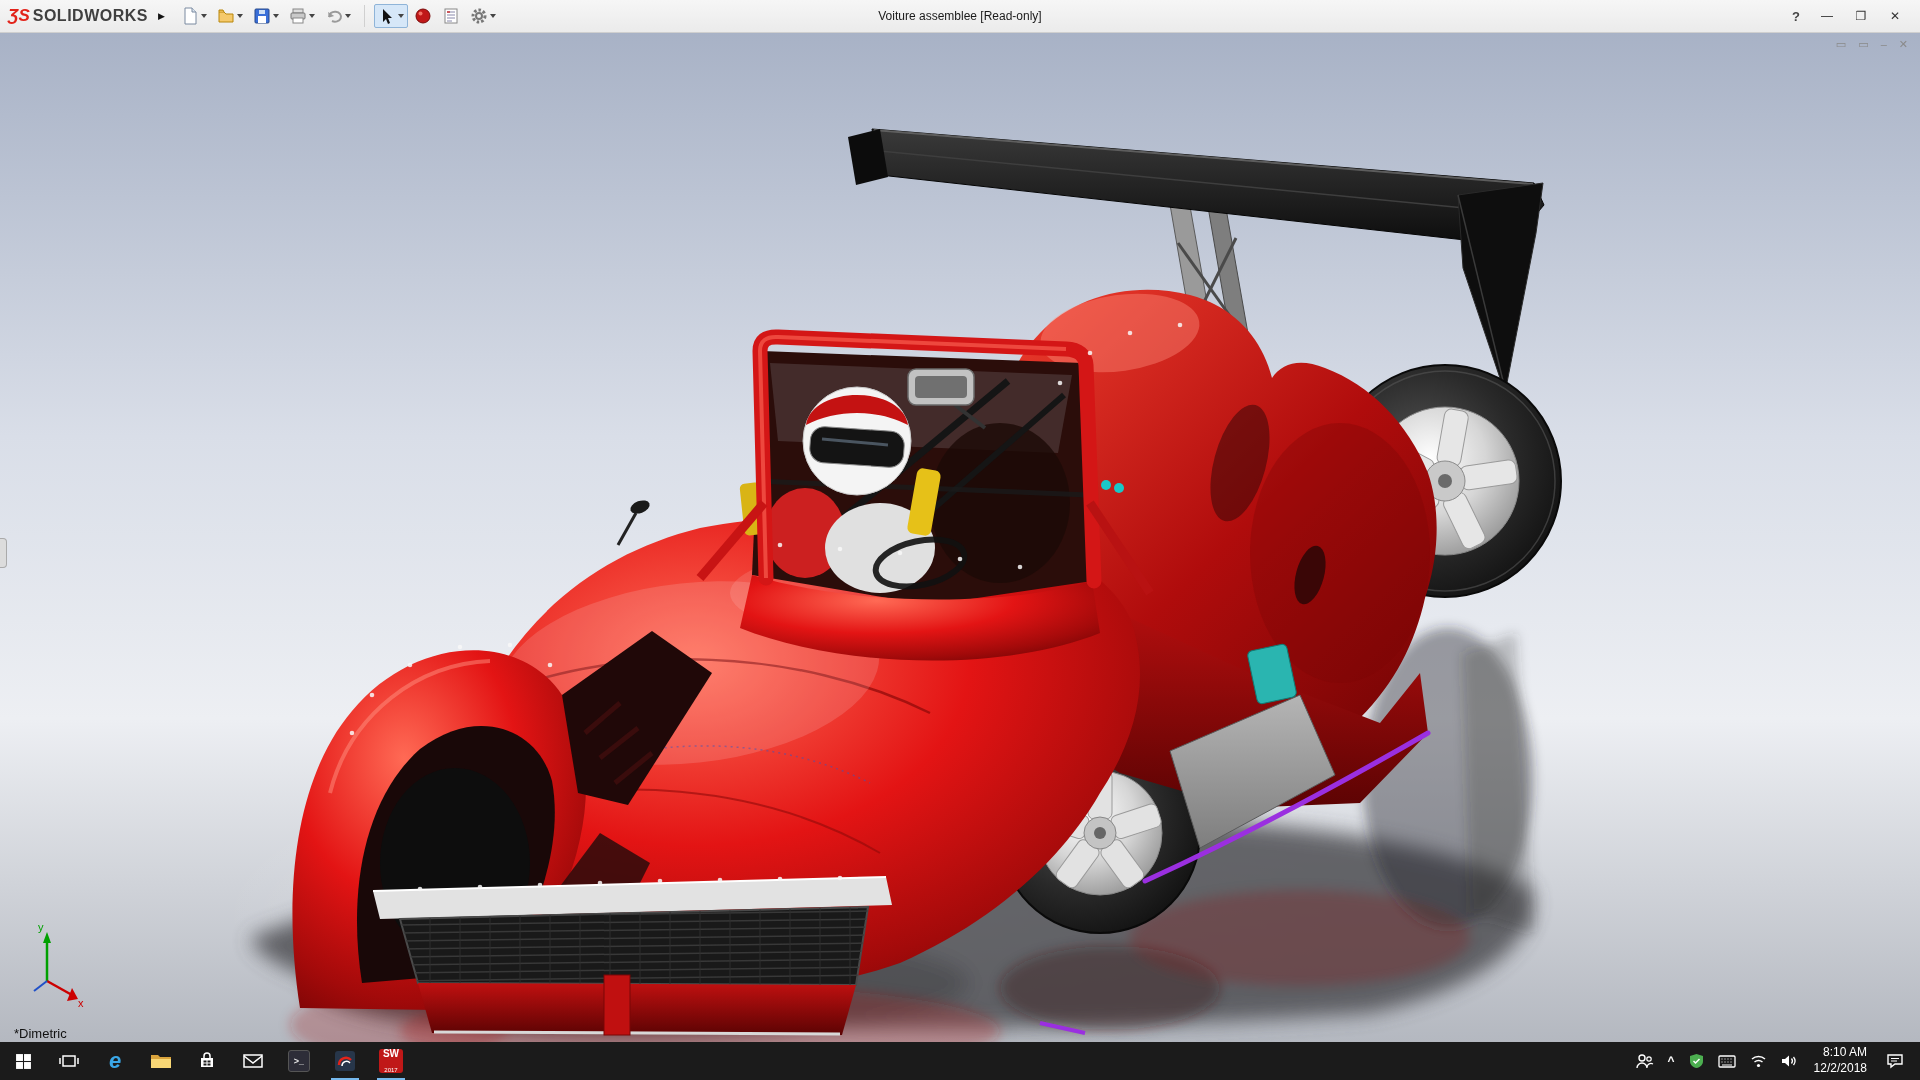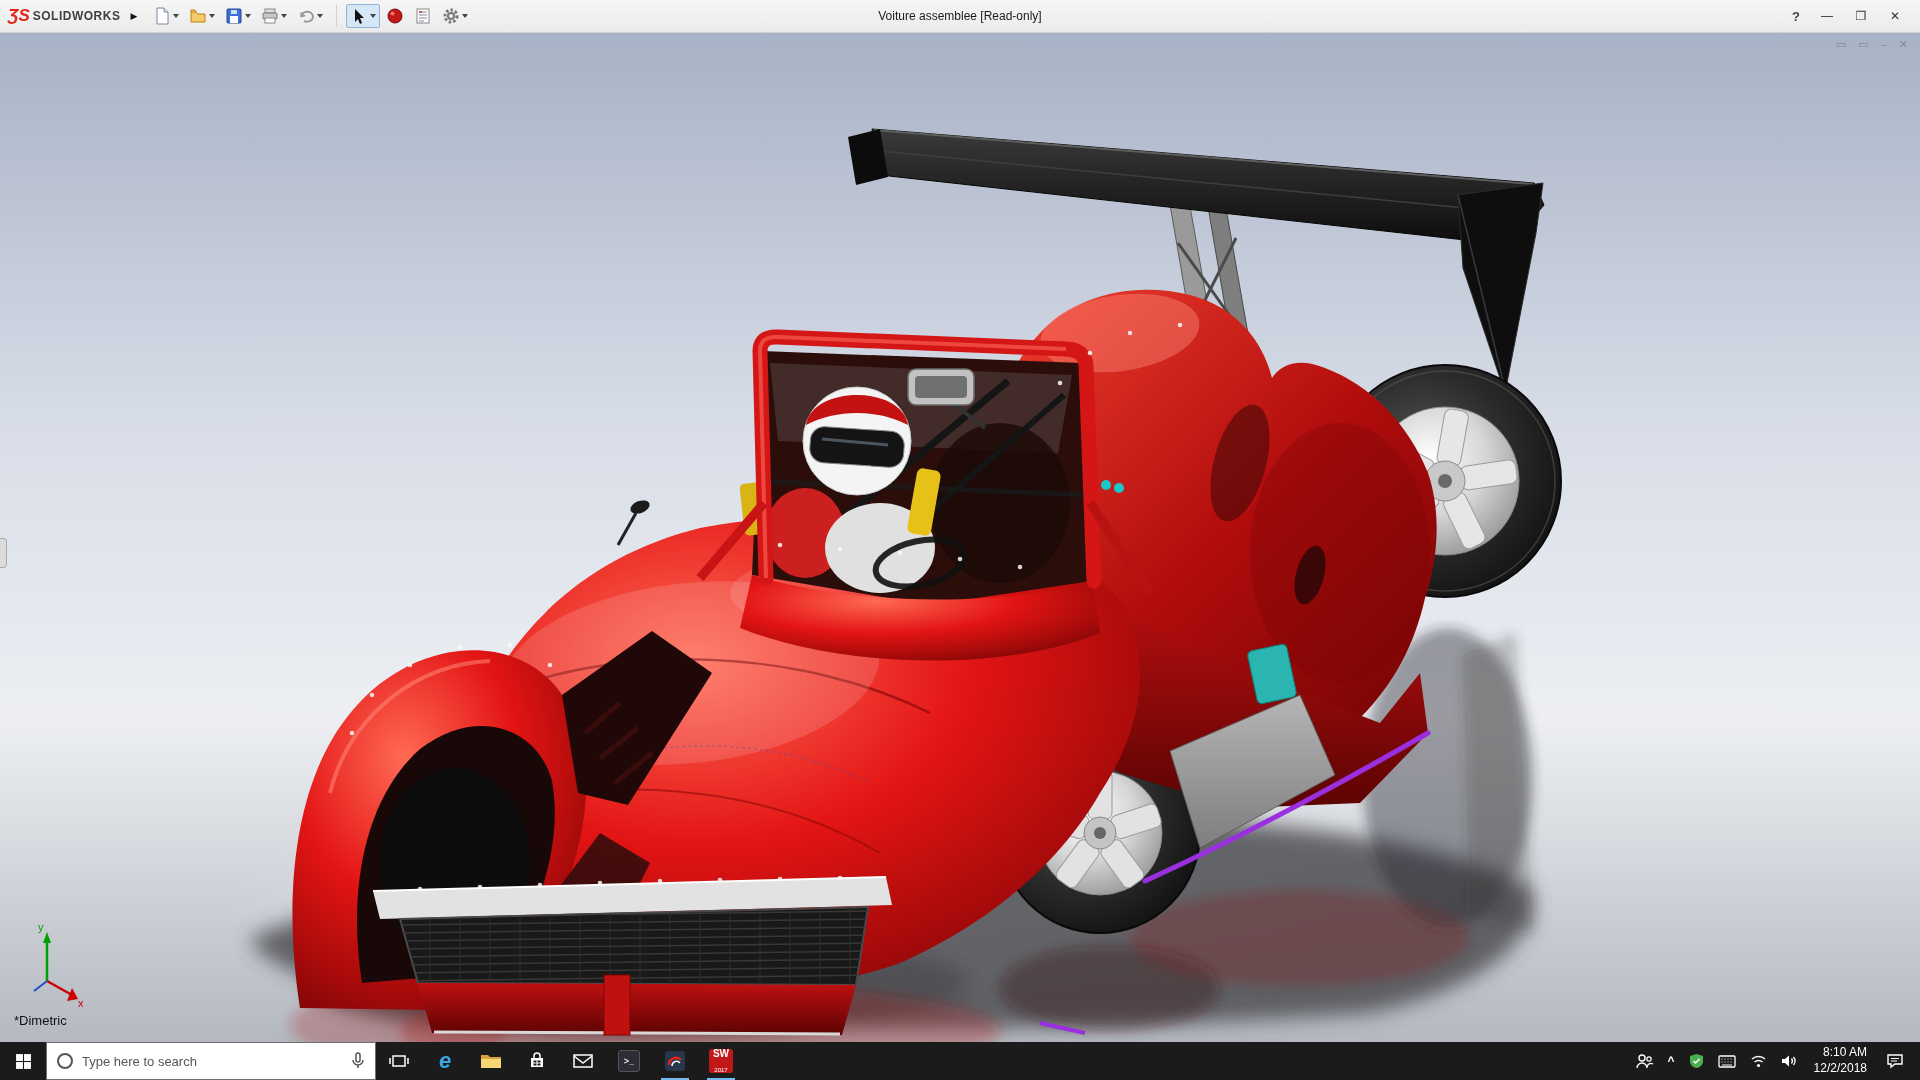--- a/index.html
+++ b/index.html
@@ -4,38 +4,38 @@
 <style>
   * { margin:0; padding:0; box-sizing:border-box; }
   html,body { width:1920px; height:1080px; overflow:hidden; font-family:"Liberation Sans", "DejaVu Sans", sans-serif; }
   .app { width:1920px; height:1080px; display:flex; flex-direction:column;border-radius:27px; }
 
   
   .titlebar { height:33px; background:linear-gradient(#f6f6f6,#ebebeb); border-bottom:1px solid #cfcfcf;
               display:flex; align-items:center; position:relative; padding:0 8px; flex:0 0 33px; }
   .brand { display:flex; align-items:center; gap:3px; }
   .brand-mark { color:#e2231a; font-weight:bold; font-style:italic; font-size:17px; }
-  .brand-name { color:#3f3f3f; font-weight:bold; font-size:12px; letter-spacing:.5px; }
+  .brand-name { color:#3f3f3f; font-weight:bold; font-size:16px; letter-spacing:.5px; }
   .flyout { font-size:9px; margin:0 12px 0 10px; color:#111; }
   .tb-group { display:flex; align-items:center; gap:2px; }
   .tb-btn { display:flex; align-items:center; padding:2px 3px; border:1px solid transparent; border-radius:2px; }
   .tb-btn.active { background:#d6e7f8; border:1px solid #8fb4d8; }
   .caret { width:0; height:0; border-left:3.5px solid transparent; border-right:3.5px solid transparent; border-top:4px solid #444; margin-left:2px; }
   .tb-sep { width:1px; height:22px; background:#d0d0d0; margin:0 7px; }
   .win-title { position:absolute; left:50%; transform:translateX(-50%); font-size:12px; color:#1a1a1a; white-space:nowrap; }
   .tb-right { margin-left:auto; display:flex; align-items:center; }
   .win-ctl { width:34px; text-align:center; font-size:12px; color:#333; padding:4px 0; }
   .help-glyph { font-size:13px; font-weight:bold; color:#444; width:28px; text-align:center; }
 
   
   .viewport { position:relative; flex:1 1 auto; overflow:hidden; }
   .viewport svg.scene { position:absolute; inset:0; display:block; }
   .vp-controls { position:absolute; top:5px; right:12px; display:flex; gap:12px; color:#8a8a8a; font-size:11px; }
   .vp-controls span { cursor:default; }
-  .orientation { position:absolute; left:14px; bottom:14px; font-size:13px; color:#111; }
+  .orientation { position:absolute; left:14px; bottom:1px; font-size:13px; color:#111; }
   .fm-tab { position:absolute; left:0; top:505px; width:7px; height:30px; background:#dcdcdc; border:1px solid #aaa; border-left:none; border-radius:0 4px 4px 0; }
 
   
   .taskbar { height:38px; flex:0 0 38px; background:#1b1b1b; display:flex; align-items:stretch; color:#fff; }
   .tbar-btn { display:flex; align-items:center; justify-content:center; }
   .start-btn { width:46px; }
   .search-box { width:330px; background:#fff; border:1px solid #6f6f6f; display:flex; align-items:center; gap:9px; padding:0 10px; }
   .cortana-ring { width:16px; height:16px; border:2px solid #555; border-radius:50%; flex:0 0 16px; }
   .search-box input { flex:1; border:none; outline:none; background:transparent; font-size:13px; color:#333; font-family:inherit; }
   .search-box input::placeholder { color:#555; }
@@ -437,29 +437,20 @@
   <div class="taskbar">
     <div class="tbar-btn start-btn">
       <svg width="17" height="17" viewBox="0 0 16 16">
         <rect x="1" y="1" width="6.5" height="6.5" fill="#fff"></rect>
           <rect x="8.5" y="1" width="6.5" height="6.5" fill="#fff"></rect>
         <rect x="1" y="8.5" width="6.5" height="6.5" fill="#fff"></rect>
           <rect x="8.5" y="8.5" width="6.5" height="6.5" fill="#fff"></rect>
       </svg>
     </div>
 
-    <div class="search-box">
-      <div class="cortana-ring"></div>
-      <input type="text" placeholder="Type here to search" style="">
-      <svg width="14" height="18" viewBox="0 0 14 18">
-        <rect x="5" y="1" width="4" height="9" rx="2" fill="none" stroke="#555" stroke-width="1.5"></rect>
-        <path d="M2 8a5 5 0 0 0 10 0" fill="none" stroke="#555" stroke-width="1.5"></path>
-        <line x1="7" y1="13" x2="7" y2="16" stroke="#555" stroke-width="1.5"></line>
-      </svg>
-    </div>
 
     <div class="task-icon">
       <svg width="20" height="18" viewBox="0 0 20 18">
         <rect x="4" y="4" width="12" height="10" fill="none" stroke="#fff" stroke-width="1.5"></rect>
         <path d="M1 6v6 M19 6v6" stroke="#fff" stroke-width="1.5"></path>
       </svg>
     </div>
     <div class="task-icon">
       <span class="edge-e">e</span>
     </div>

